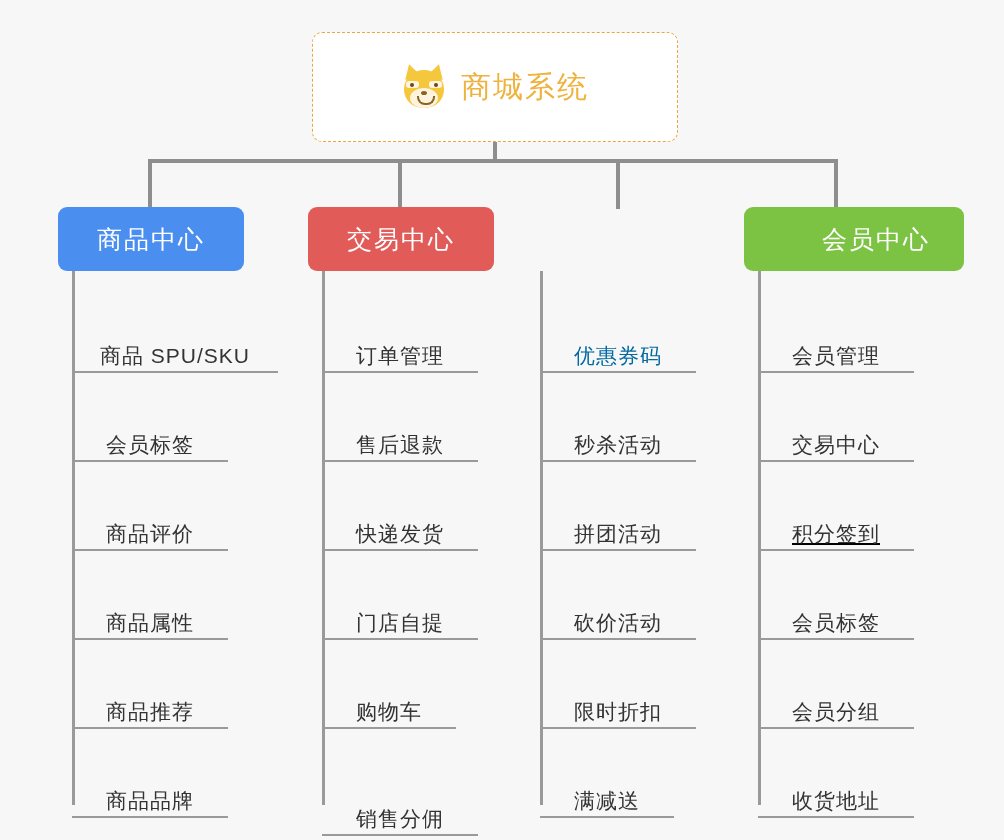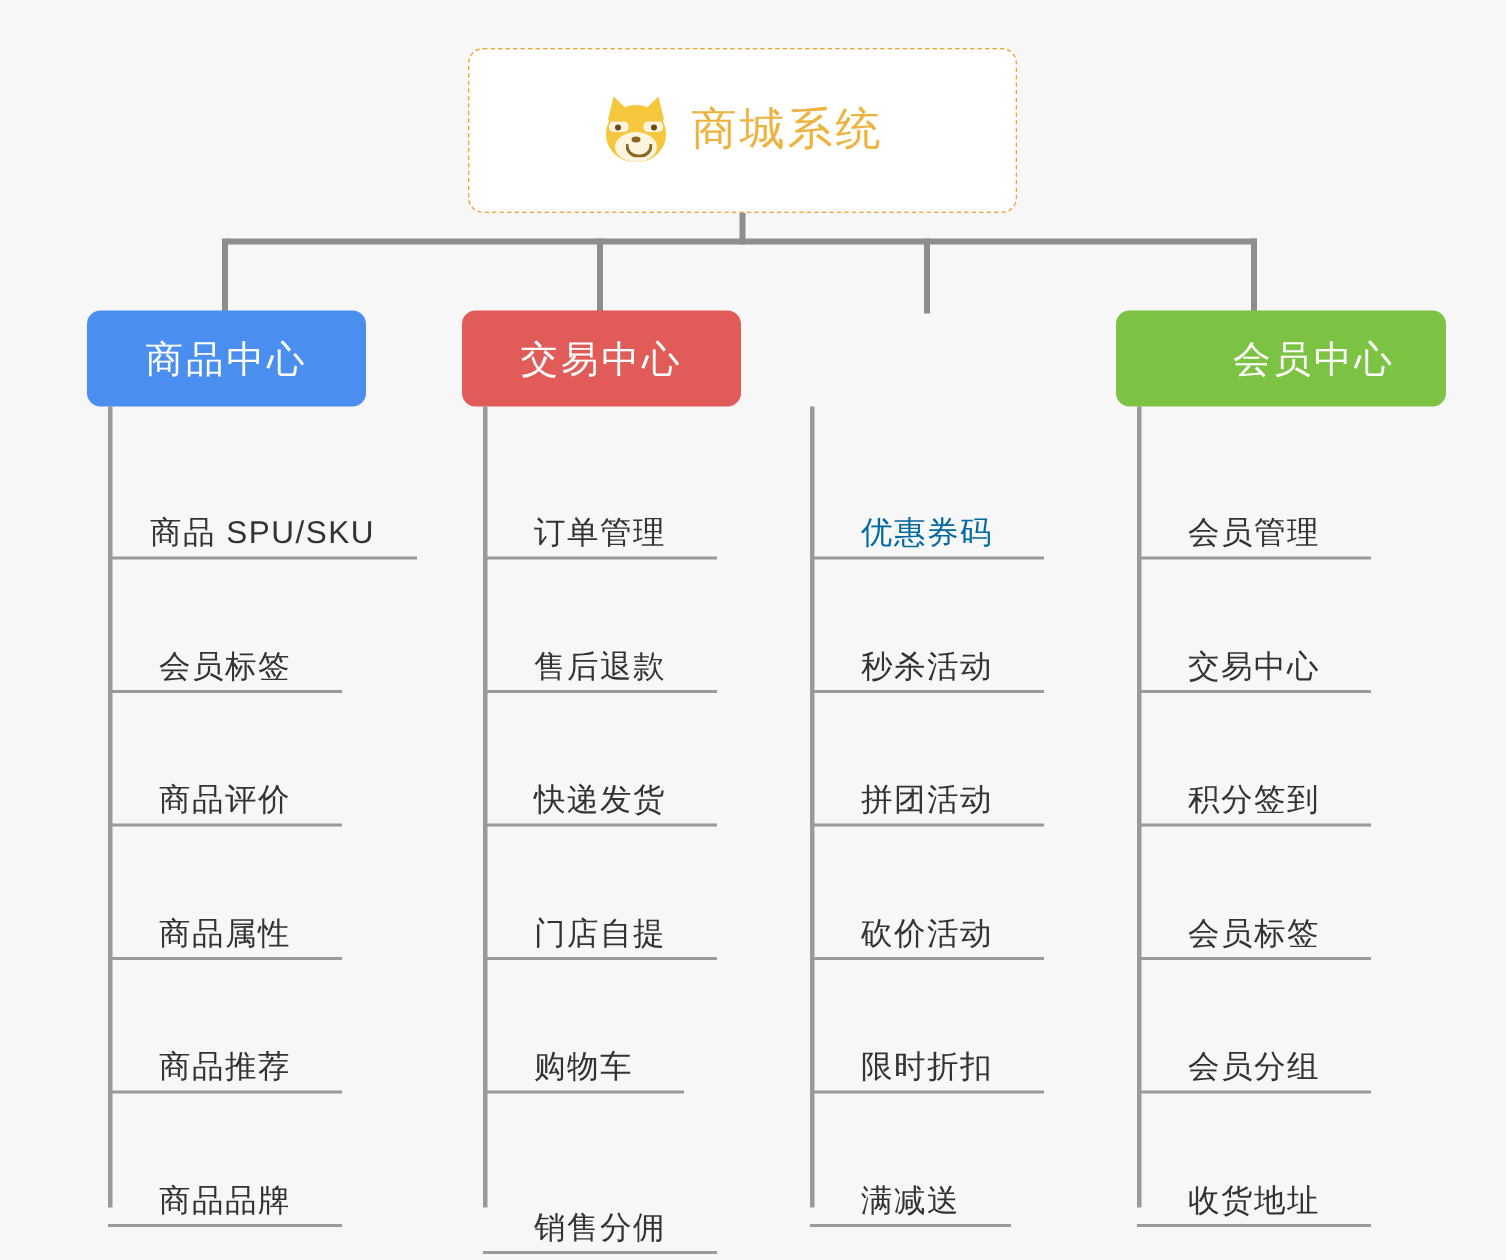--- a/index.html
+++ b/index.html
@@ -276,21 +276,21 @@
   </div>
 
   <div class="branch" style="left:758px; width:156px;">
     <div class="trunk" style="height: 534px; background: rgb(154, 154, 154);"></div>
     <div class="leaf" style="top: 0px; width: 156px; border-bottom-color: rgb(154, 154, 154);">
         <span class="leaf-label" style="color: rgb(51, 51, 51);">会员管理</span>
       </div>
     <div class="leaf" style="top: 89px; width: 156px; border-bottom-color: rgb(154, 154, 154);">
         <span class="leaf-label" style="color: rgb(51, 51, 51);">交易中心</span>
       </div>
-    <div class="leaf" style="top: 178px; width: 156px; border-bottom-color: rgb(154, 154, 154);">
+    <div class="leaf" style="top: 178px; width: 156px; border-bottom-color: rgb(154, 154, 154); text-decoration: underline;">
         <span class="leaf-label" style="color: rgb(51, 51, 51);">积分签到</span>
       </div>
     <div class="leaf" style="top: 267px; width: 156px; border-bottom-color: rgb(154, 154, 154);">
         <span class="leaf-label" style="color: rgb(51, 51, 51);">会员标签</span>
       </div>
     <div class="leaf" style="top: 356px; width: 156px; border-bottom-color: rgb(154, 154, 154);">
         <span class="leaf-label" style="color: rgb(51, 51, 51);">会员分组</span>
       </div>
     <div class="leaf" style="top: 445px; width: 156px; border-bottom-color: rgb(154, 154, 154);">
         <span class="leaf-label" style="color: rgb(51, 51, 51);">收货地址</span>

